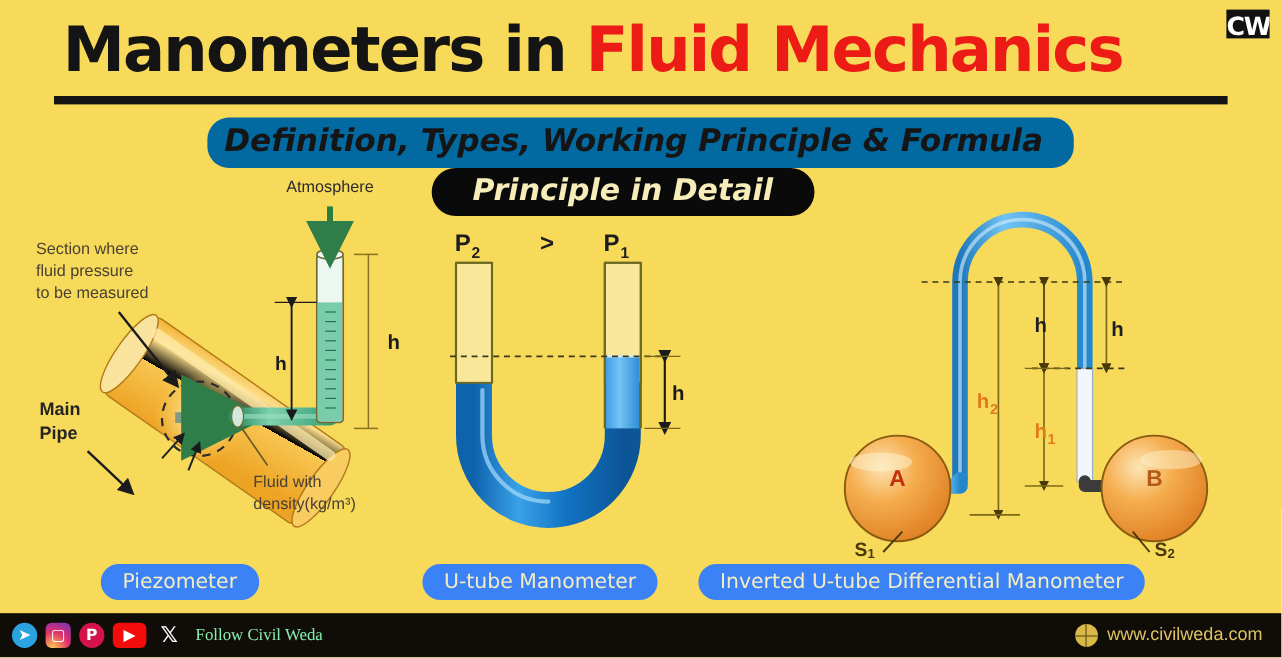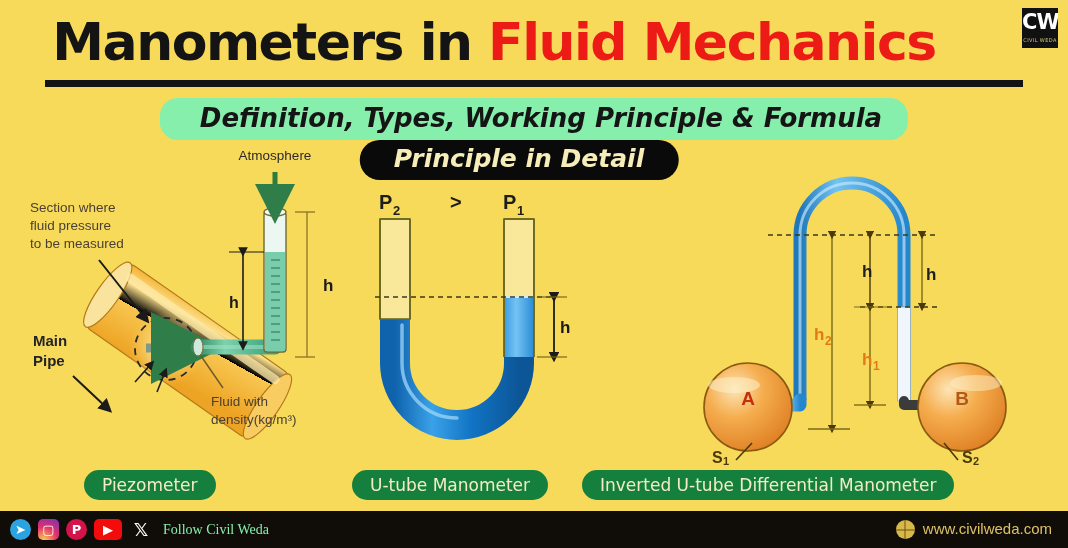--- a/index.html
+++ b/index.html
@@ -29,21 +29,21 @@
     line-height: 60px;
     white-space: nowrap;
     display: inline-block;
   }
   .t-black { color: #141414; }
   .t-red   { color: #ed1b16; }
 
   #cw-logo {
     position: absolute;
     top: 8px; right: 10px;
-    width: 36px; height: 40px;
+    width: 36px; height: 24px;
     background: #111111;
     color: #ffffff;
     font-family: "DejaVu Sans", sans-serif;
     font-weight: bold;
     font-size: 21px;
     line-height: 28px;
     text-align: center;
     letter-spacing: -1px;
     overflow: hidden;
   }
@@ -61,23 +61,23 @@
     top: 80px; left: 45px;
     width: 978px; height: 7px;
     background: #141414;
   }
 
   
   #green-banner {
     position: absolute;
     top: 98px; left: 50%;
     transform: translateX(-50%);
-    background: #86efac;
+    background: #0369a1;
     border-radius: 18px;
-    padding: 4px 26px 6px 40px;
+    padding: 4px 26px 6px 14px;
   }
   #green-banner-text {
     font-family: "DejaVu Sans", sans-serif;
     font-style: italic;
     font-weight: bold;
     font-size: 26px;
     line-height: 32px;
     color: #151515;
     white-space: nowrap;
   }
@@ -99,21 +99,21 @@
     white-space: nowrap;
   }
 
   
   #stage { position: absolute; top: 0; left: 0; width: 988px; height: 510px; }
   .diagram-svg { position: absolute; }
 
   
   .caption-pill {
     position: absolute;
-    background: #15803d;
+    background: #3b82f6;
     border-radius: 16px;
     height: 30px;
     line-height: 30px;
     text-align: left;
     color: #f4ecc4;
     font-family: "DejaVu Sans", sans-serif;
     font-size: 17px;
     white-space: nowrap;
     padding: 0 18px;
   }

